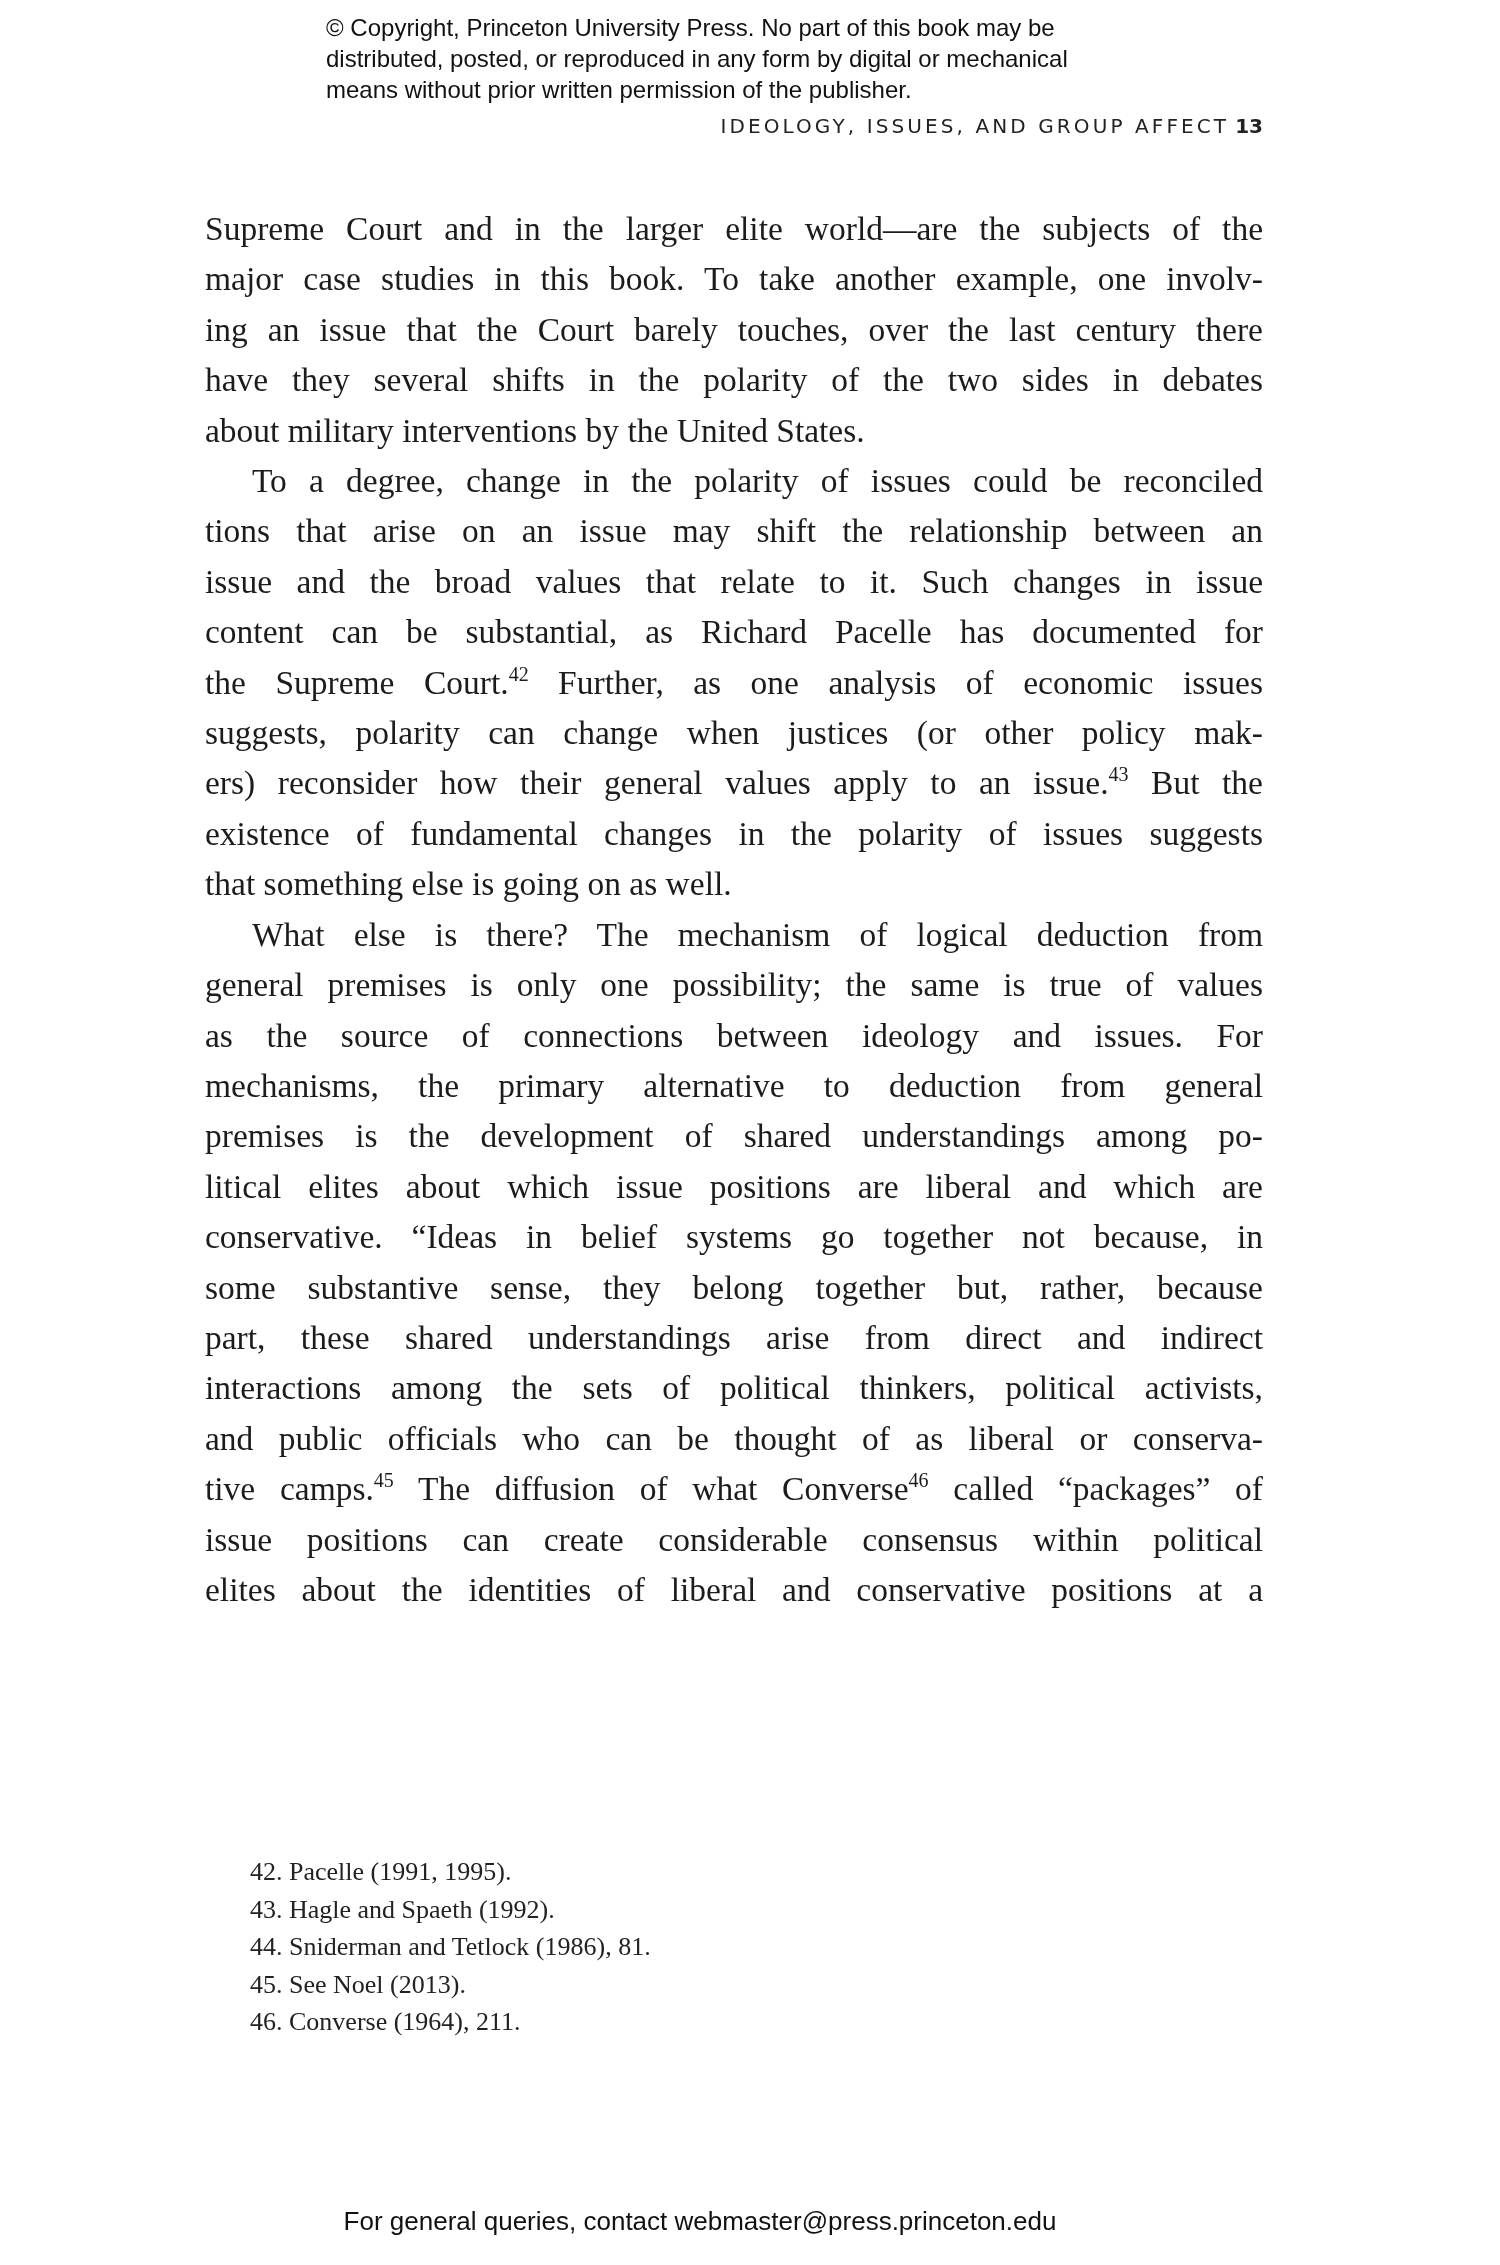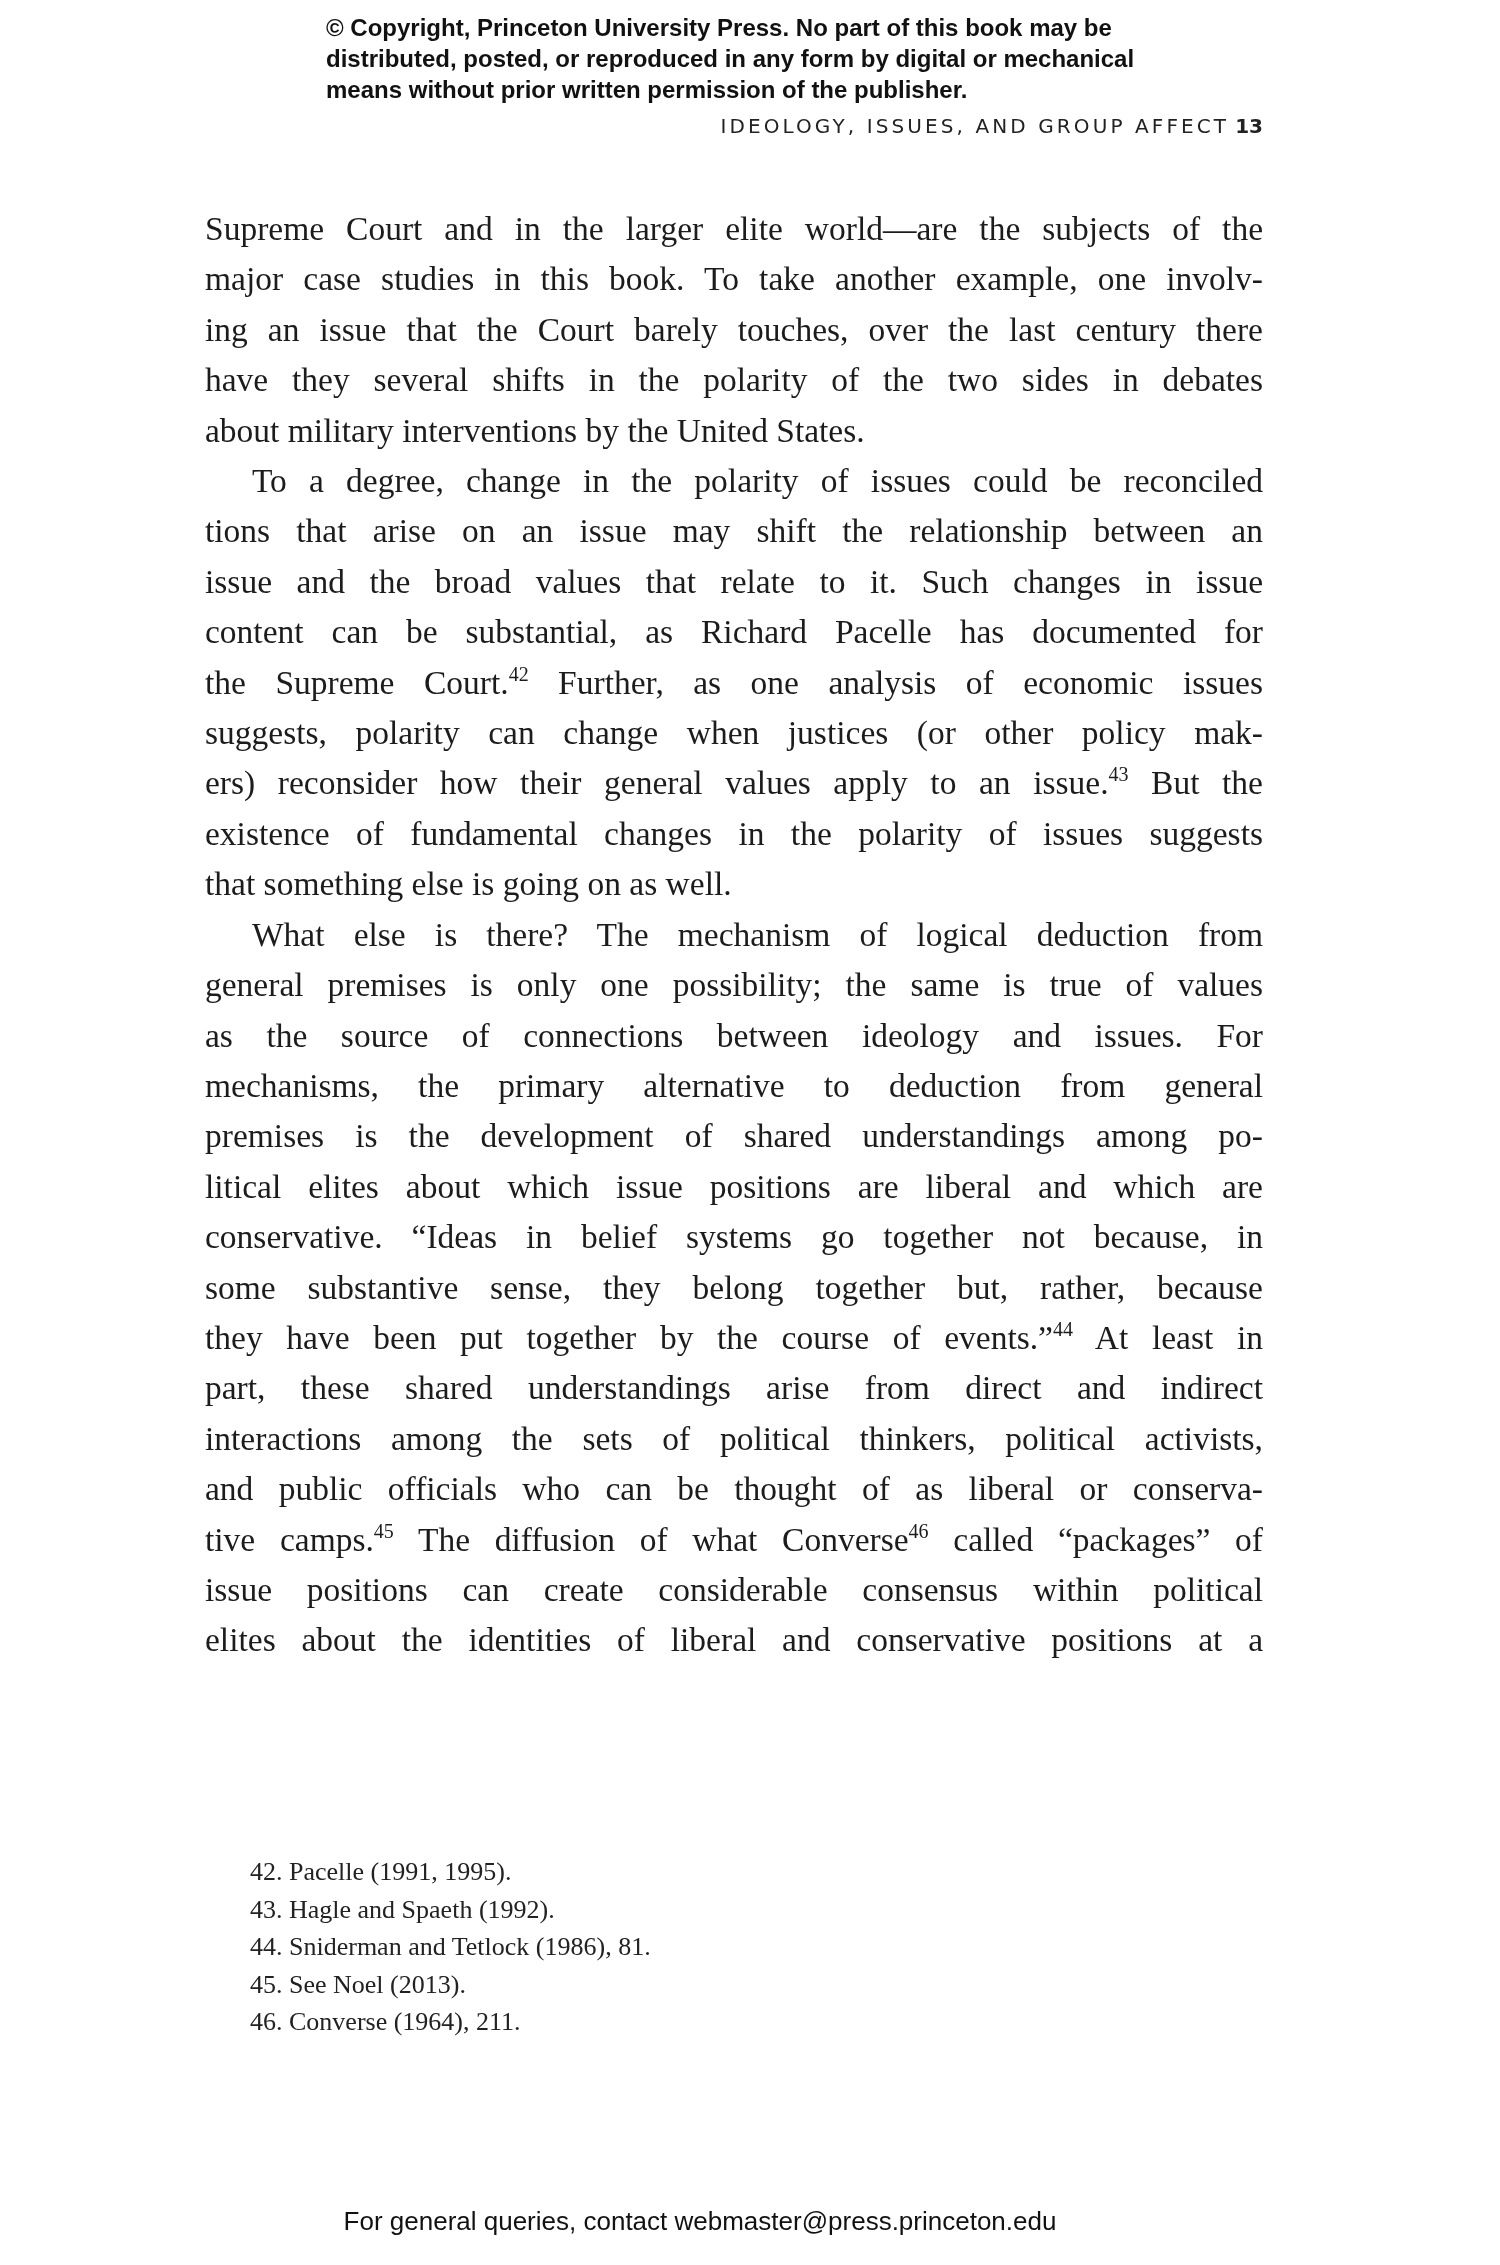--- a/index.html
+++ b/index.html
@@ -2,21 +2,21 @@
 <html><head>
 <meta charset="utf-8">
 <style>
   html, body { margin: 0; padding: 0; background: #ffffff; }
   body { width: 1500px; height: 2265px; position: relative; overflow: hidden; color: #1a1a1a; }
   .copyright {
     position: absolute; left: 326px; top: 12px; width: 880px;
     font-family: "Liberation Sans", sans-serif; font-size: 24px; line-height: 31px;
     color: #111;
   }
-  .copyright div { white-space: nowrap; font-weight: bold; }
+  .copyright div { white-space: nowrap; }
   .running-head {
     position: absolute; left: 600px; top: 114px; width: 663px; text-align: right;
     font-family: "DejaVu Sans", sans-serif; font-size: 20px; letter-spacing: 3.1px; color: #222;
     white-space: nowrap;
   }
   .running-head .page-num { font-weight: bold; letter-spacing: 0; margin-left: 6px; }
   .body-text {
     position: absolute; left: 205px; top: 204px; width: 1058px;
     font-family: "Liberation Serif", serif; font-size: 33.5px; line-height: 50.4px;
     color: #1c1c1c;
@@ -64,21 +64,20 @@
     <span class="line">existence of fundamental changes in the polarity of issues suggests</span>
     <span class="line end">that something else is going on as well.</span>
     <span class="line indent">What else is there? The mechanism of logical deduction from</span>
     <span class="line">general premises is only one possibility; the same is true of values</span>
     <span class="line">as the source of connections between ideology and issues. For</span>
     <span class="line">mechanisms, the primary alternative to deduction from general</span>
     <span class="line">premises is the development of shared understandings among po-</span>
     <span class="line">litical elites about which issue positions are liberal and which are</span>
     <span class="line">conservative. “Ideas in belief systems go together not because, in</span>
     <span class="line">some substantive sense, they belong together but, rather, because</span>
-    <span class="line">they have been put together by the course of events.”<sup class="fn">44</sup> At least in</span>
     <span class="line">part, these shared understandings arise from direct and indirect</span>
     <span class="line">interactions among the sets of political thinkers, political activists,</span>
     <span class="line">and public officials who can be thought of as liberal or conserva-</span>
     <span class="line">tive camps.<sup class="fn">45</sup> The diffusion of what Converse<sup class="fn">46</sup> called “packages” of</span>
     <span class="line">issue positions can create considerable consensus within political</span>
     <span class="line">elites about the identities of liberal and conservative positions at a</span>
   </div>
 
 <div class="footnotes">
   <div>42. Pacelle (1991, 1995).</div>

